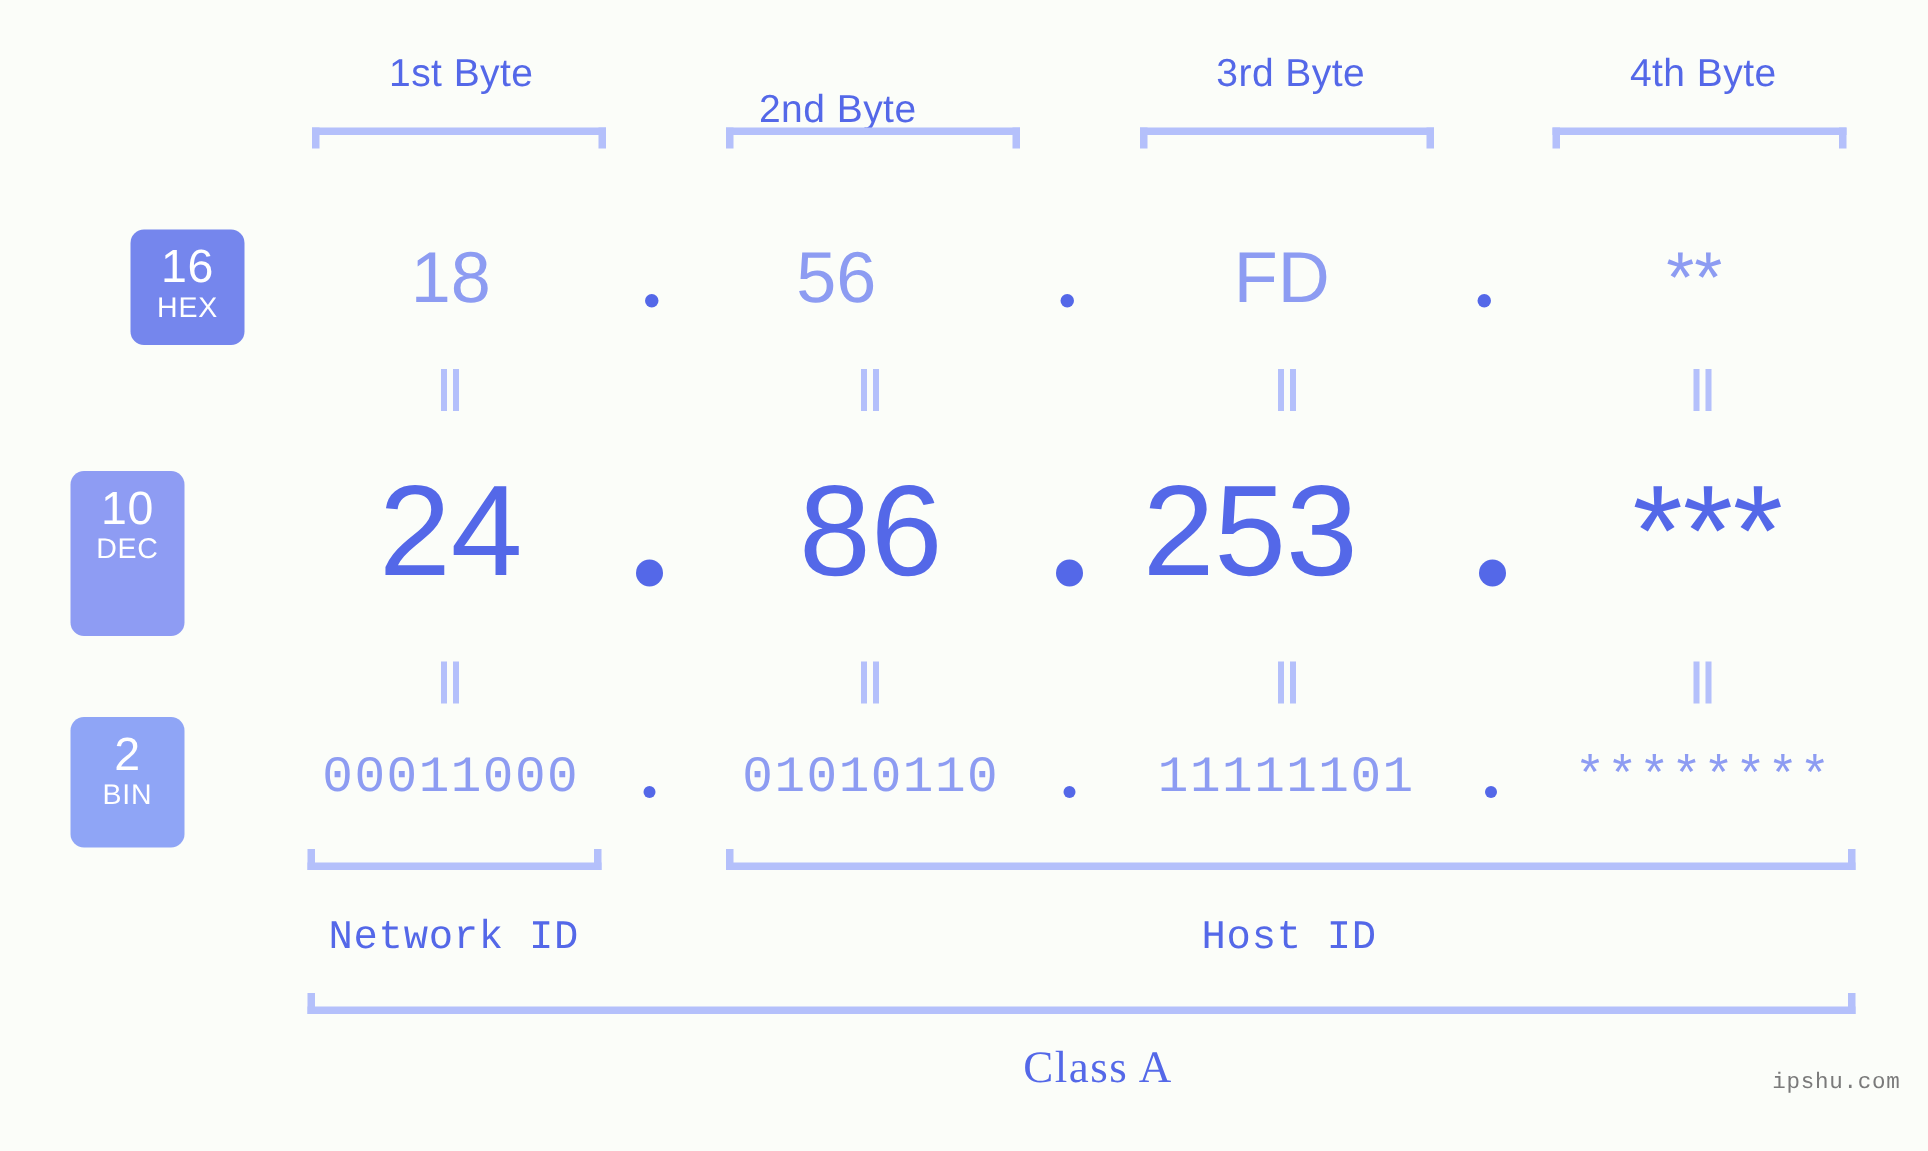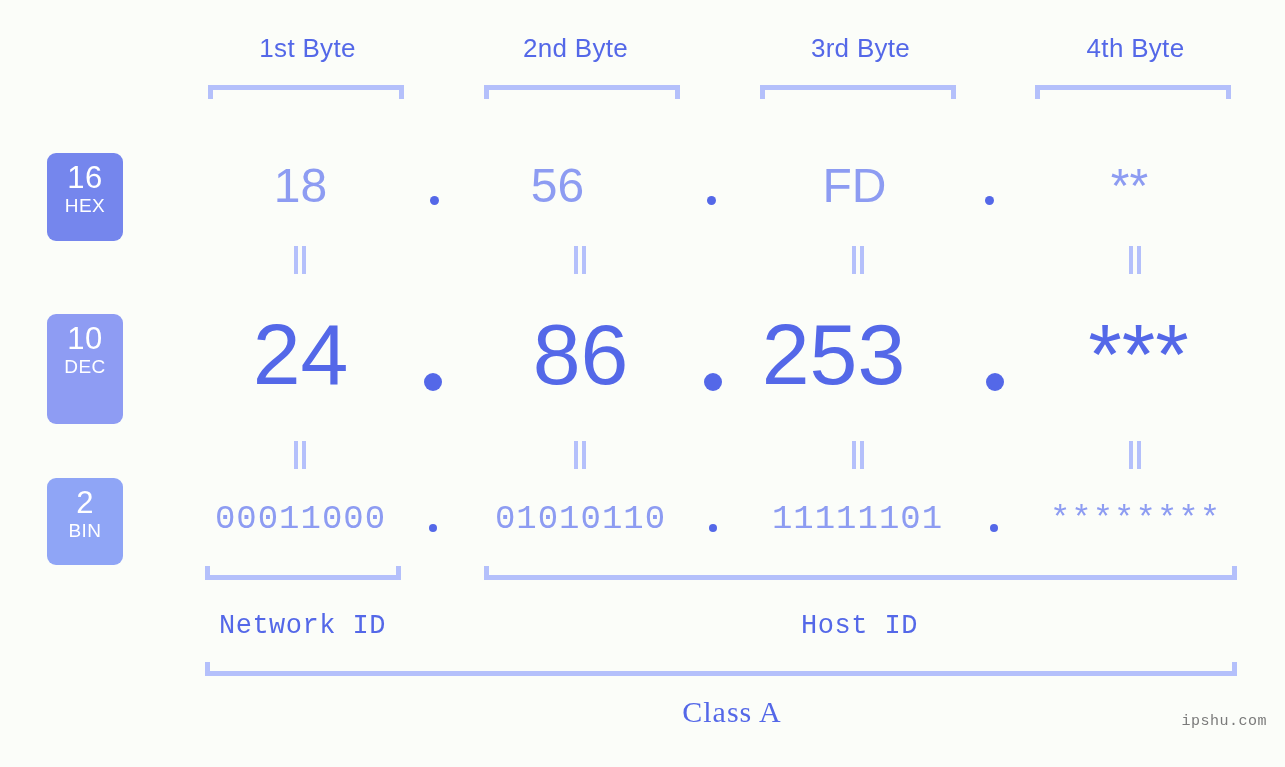--- a/index.html
+++ b/index.html
@@ -70,21 +70,21 @@
     font-weight: 400;
     letter-spacing: 0.5px;
   }
   .badge .nm {
     display: block;
     font-size: 19px;
     line-height: 22px;
     font-weight: 400;
     letter-spacing: 0.5px;
   }
-  #badge-hex { top: 153px; height: 88px; background: #7586ed; }
+  #badge-hex { top: 153px; height: 77px; background: #7586ed; margin-left: 40px; }
   #badge-dec { top: 314px; height: 110px; background: #8e9cf3; }
   #badge-bin { top: 478px; height: 87px; background: #8fa5f6; }
 
   
   .val {
     position: absolute;
     text-align: center;
     white-space: nowrap;
   }
 
@@ -174,21 +174,21 @@
     font-family: "Liberation Mono", monospace;
     letter-spacing: 0.5px;
   }
 </style>
 </head>
 <body>
 
 <div class="stage">
 
   <div class="byte-label" style="left:185px; width:245px;">1st Byte</div>
-  <div class="byte-label" style="left:453px; width:245px;">2nd Byte</div>
+  <div class="byte-label" style="left:436px; width:245px;margin-top:24px;">2nd Byte</div>
   <div class="byte-label" style="left:738px; width:245px;">3rd Byte</div>
   <div class="byte-label" style="left:1013px; width:245px;">4th Byte</div>
 
   <div class="bracket-down" style="left:208px; top:85px; width:196px;"></div>
   <div class="bracket-down" style="left:484px; top:85px; width:196px;"></div>
   <div class="bracket-down" style="left:760px; top:85px; width:196px;"></div>
   <div class="bracket-down" style="left:1035px; top:85px; width:196px;"></div>
 
   <div class="badge" id="badge-hex">
     <span class="num">16</span>

